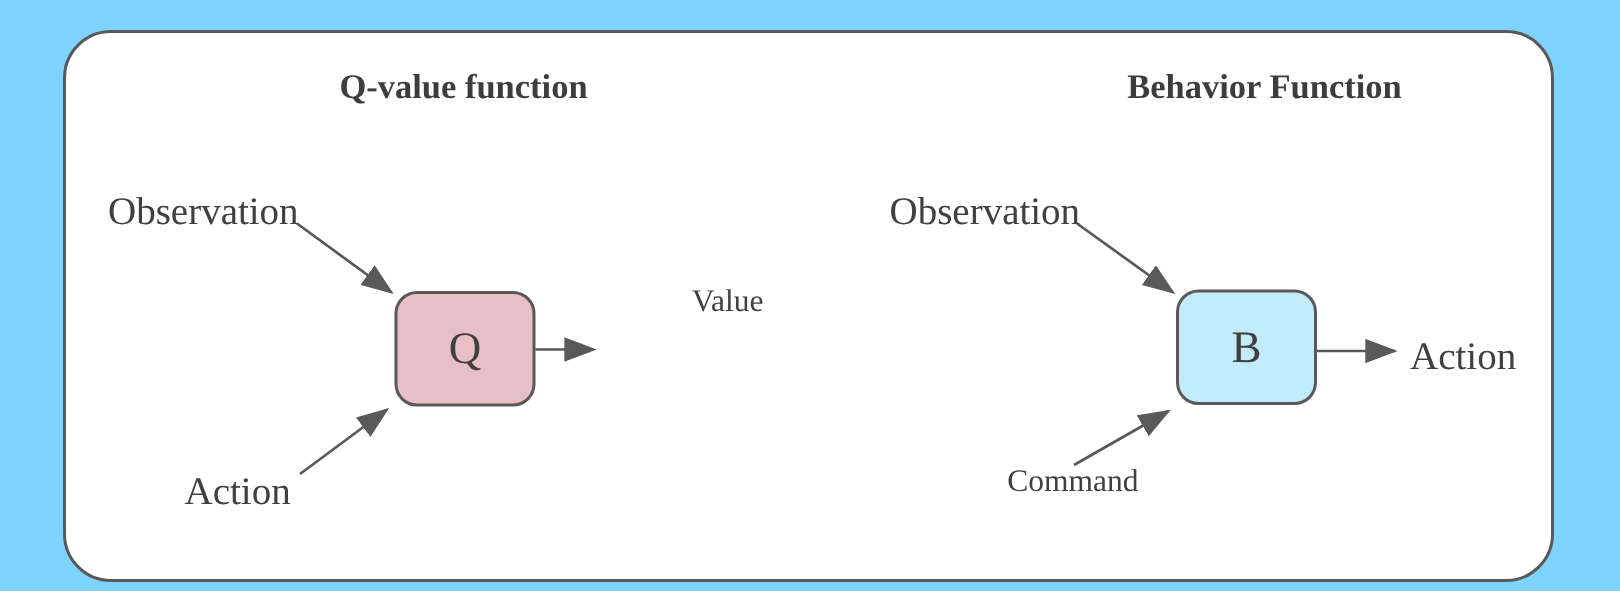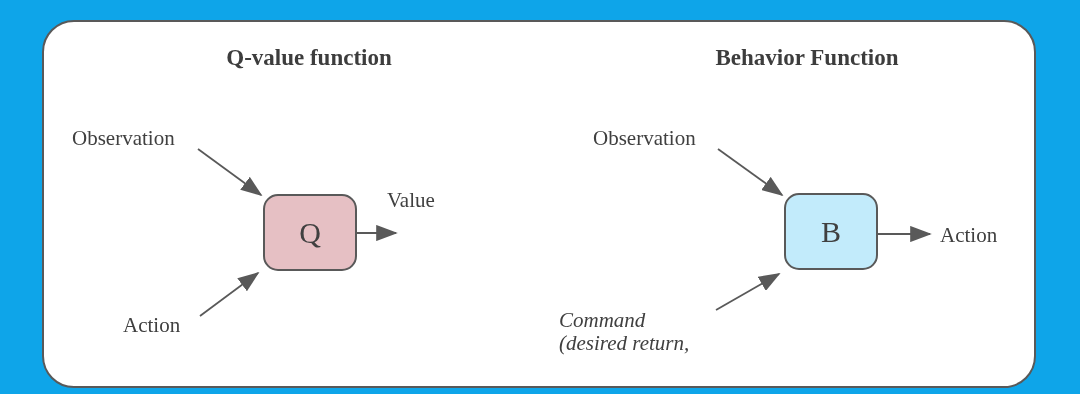--- a/index.html
+++ b/index.html
@@ -10,21 +10,21 @@
   }
   html, body {
     margin: 0;
     padding: 0;
     background: #ffffff;
   }
   .canvas {
     position: relative;
     width: 1080px;
     height: 394px;
-    background: #0ea5e9;
+    background: #7dd3fc;
     font-family: "Liberation Serif", "DejaVu Serif", serif;
     color: var(--text);
     overflow: hidden;
   }
   .frame {
     position: absolute;
     left: 42px;
     top: 20px;
     width: 994px;
     height: 368px;
@@ -49,60 +49,59 @@
     position: absolute;
     top: 45px;
     width: 240px;
     text-align: center;
     font-weight: bold;
     font-size: 23px;
     color: #3d3d3d;
     white-space: nowrap;
   }
   .title.left  { left: 189px; }
-  .title.right { left: 687px; }
+  .title.right { left: 723px; }
   .label {
     position: absolute;
-    font-size: 21px;
+    font-size: 26px;
     color: var(--text);
     white-space: nowrap;
   }
   .node {
     position: absolute;
     width: 94px;
     height: 77px;
     border: 2px solid var(--stroke);
     border-radius: 15px;
     box-sizing: border-box;
     display: flex;
     align-items: center;
     justify-content: center;
     font-size: 30px;
     color: var(--text);
   }
   .node.q { left: 263px; top: 194px; background: var(--q-fill); }
   .node.b { left: 784px; top: 193px; background: var(--b-fill); }
   .multiline {
     position: absolute;
-    text-align: left;
+    text-align: right;
     font-size: 21px;
     color: var(--text);
   }
   .value-block {
     left: 387px;
     top: 185px;
     width: 122px;
     line-height: 31px;
   }
   .command-block {
     left: 559px;
     top: 309px;
     width: 200px;
     line-height: 23px;
-    font-style: italic;
   }
   .multiline span { display: block; }
 </style>
 </head>
 <body>
 
 <div class="canvas">
 
   <div class="frame"></div>
 
@@ -137,18 +136,17 @@
   <div class="title right">Behavior Function</div>
 
   <div class="label" style="left:593px; top:126px;">Observation</div>
 
   <div class="node b">
     <span>B</span>
   </div>
 
   <div class="multiline command-block">
     <span>Command</span>
-    <span>(desired return,</span>
   </div>
 
   <div class="label" style="left:940px; top:223px;">Action</div>
 
 </div>
 
 </body></html>

